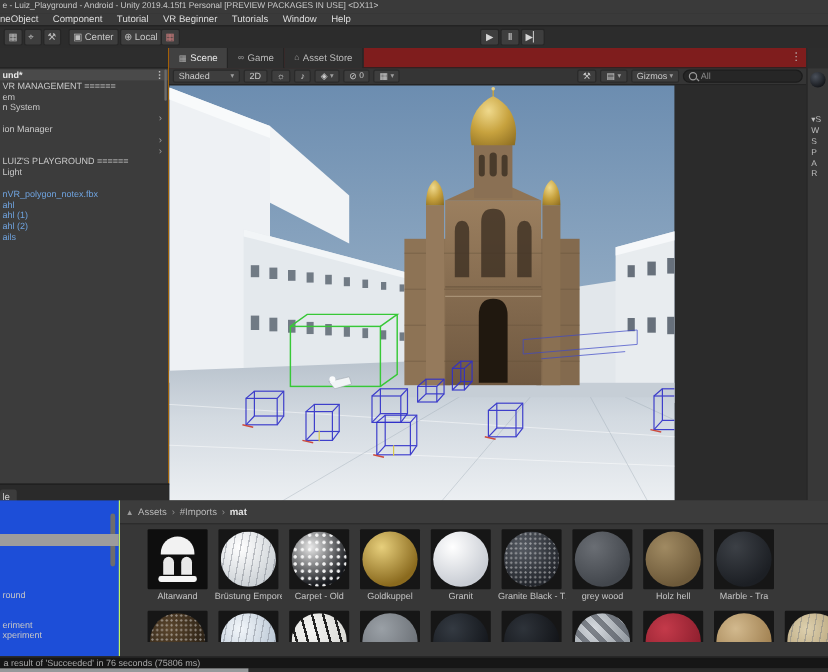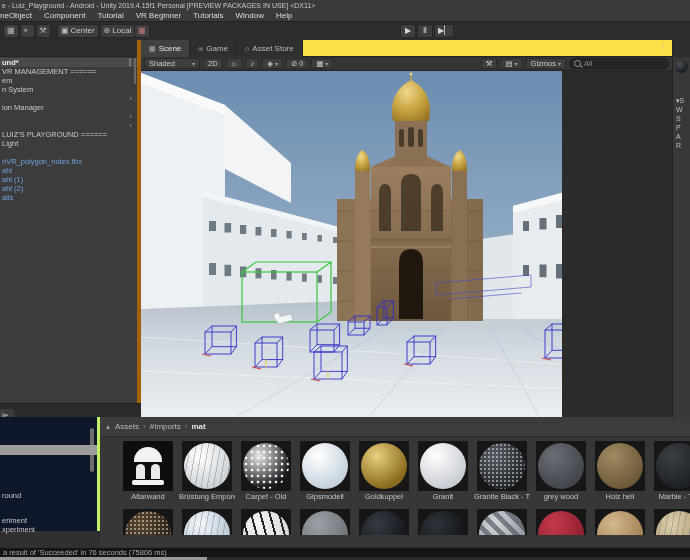--- a/index.html
+++ b/index.html
@@ -19,33 +19,33 @@
           color:#C8C8C8;font-size:8px;line-height:12px;text-align:center;padding:0 3px;display:flex;align-items:center;gap:2px;box-sizing:border-box;}
   .tb-btn .ic{font-size:8px;color:#BDBDBD;}
   #tools-group{left:3px;}
   #pivot-group{left:57px;}
   #grid-snap{position:absolute;left:134px;top:2px;}
   #grid-snap .ic{color:#C97B7B;}
   #play-controls{position:absolute;left:400px;top:2px;display:flex;gap:1px;}
   #play-controls .tb-btn{min-width:16px;justify-content:center;color:#D5D5D5;}
 
   
-  #hierarchy{position:absolute;left:0;top:40px;width:141px;height:363px;background:#3C3C3C;border-right:4px solid #a16207;box-sizing:border-box;}
+  #hierarchy{position:absolute;left:0;top:40px;width:141px;height:363px;background:#3C3C3C;border-right:1px solid #a16207;box-sizing:border-box;}
   #hierarchy .panel-strip{position:absolute;left:0;top:0;width:100%;height:17px;background:#2D2D2D;border-bottom:1px solid #242424;box-sizing:border-box;}
   #hierarchy-list{position:absolute;left:0;top:18px;width:100%;}
   .h-row{position:relative;height:9px;font-size:7.5px;line-height:9px;color:#C8C8C8;padding-left:2px;white-space:nowrap;overflow:hidden;}
   .h-row.scene{background:#4A4A4A;color:#E9E9E9;font-weight:bold;}
   .h-row.prefab{color:#6FA3DF;}
   .h-arrow{position:absolute;right:5px;top:0;color:#9A9A9A;font-size:8px;line-height:9px;}
   .h-kebab{position:absolute;right:3px;top:0;color:#BDBDBD;font-size:8px;line-height:9px;}
   #hier-scrollbar{position:absolute;right:1px;top:18px;width:2px;height:26px;background:#6A6A6A;border-radius:1px;}
 
   
   #scene-panel{position:absolute;left:141px;top:40px;width:531px;height:380px;background:#2B2B2B;}
-  #scene-tabs{position:absolute;left:0;top:0;width:100%;height:17px;background:#fde047;display:flex;border-bottom:1px solid #222;box-sizing:border-box;}
+  #scene-tabs{position:absolute;left:0;top:0;width:100%;height:17px;background:#7f1d1d;display:flex;border-bottom:1px solid #222;box-sizing:border-box;}
   .tab{height:17px;padding:0 8px;display:flex;align-items:center;gap:3px;font-size:8px;color:#BBBBBB;background:#2F2F2F;border-right:1px solid #242424;box-sizing:border-box;}
   .tab.active{background:#414141;color:#E8E8E8;}
   .tab-ic{font-size:7px;color:#A9A9A9;}
   #scene-kebab{position:absolute;right:4px;top:2px;color:#BDBDBD;font-size:9px;}
   #scene-toolbar{position:absolute;left:0;top:17px;width:100%;height:14px;background:#353535;border-bottom:1px solid #242424;box-sizing:border-box;display:flex;align-items:center;justify-content:space-between;padding:0 3px;}
   .st-left,.st-right{display:flex;align-items:center;gap:3px;}
   .st-drop,.st-btn{height:11px;background:#3E3E3E;border:1px solid #2A2A2A;border-radius:2px;color:#CCCCCC;
                    font-size:7.5px;line-height:10px;padding:0 4px;display:flex;align-items:center;gap:2px;box-sizing:border-box;}
   #draw-mode{width:56px;justify-content:space-between;}
   .caret{font-size:6px;color:#9F9F9F;}
@@ -61,21 +61,21 @@
   
   #inspector-strip{position:absolute;left:672px;top:40px;width:18px;height:377px;background:#383838;border-left:1px solid #232323;box-sizing:border-box;}
   #inspector-strip .panel-strip{position:absolute;left:0;top:0;width:100%;height:17px;background:#2D2D2D;}
   .insp-sphere{position:absolute;left:2px;top:3px;width:13px;height:13px;border-radius:50%;
                background:radial-gradient(circle at 35% 30%,#4A505A,#15171B 75%);}
   .insp-frag{position:absolute;left:3px;font-size:7px;color:#BFBFBF;line-height:9px;white-space:nowrap;}
 
   
   #project-tabs-strip{position:absolute;left:0;top:403px;width:141px;height:14px;background:#2A2A2A;border-top:1px solid #1F1F1F;box-sizing:border-box;}
   .p-tab{display:inline-block;height:13px;padding:0 6px 0 2px;background:#3C3C3C;color:#CFCFCF;font-size:8px;line-height:13px;border-radius:2px 2px 0 0;}
-  #folder-tree{position:absolute;left:0;top:417px;width:100px;height:114px;background:#0f172a;border-right:3px solid #bef264;box-sizing:border-box;}
+  #folder-tree{position:absolute;left:0;top:417px;width:100px;height:130px;background:#1d4ed8;border-right:1px solid #bef264;box-sizing:border-box;}
   .f-row{position:absolute;left:0;width:100%;height:10px;font-size:7.5px;line-height:10px;color:#C6C6C6;padding-left:2px;box-sizing:border-box;white-space:nowrap;}
   .f-row.sel{background:#9C9C9C;color:#2A2A2A;}
   #tree-scrollbar{position:absolute;right:3px;top:11px;width:4px;height:44px;background:#6E6E6E;border-radius:2px;}
   #project-main{position:absolute;left:100px;top:417px;width:590px;height:130px;background:#373737;}
   #breadcrumb-bar{position:absolute;left:0;top:0;width:100%;height:20px;background:#3C3C3C;border-bottom:1px solid #2A2A2A;
                   display:flex;align-items:center;gap:5px;padding:0 6px;box-sizing:border-box;}
   .bc-pin{color:#9B9B9B;font-size:8px;}
   #breadcrumb{display:flex;align-items:center;gap:4px;font-size:8px;color:#B8B8B8;text-align:center;}
   .bc-sep{color:#8A8A8A;font-size:8px;}
   .bc-item.last{color:#E4E4E4;font-weight:bold;}
@@ -494,26 +494,20 @@
             <div class="mat-label">Brüstung Empore</div>
           </div>
           <div class="mat-cell">
             <div class="mat-thumb">
               <div class="mat-sphere" style="background-image: radial-gradient(rgba(250, 250, 250, 0.95) 1.1px, rgba(0, 0, 0, 0) 1.7px), radial-gradient(circle at 35% 28%, rgb(232, 232, 232) 0%, rgb(22, 24, 28) 72%); background-size: 6px 6px, 100% 100%;"></div>
             </div>
             <div class="mat-label">Carpet - Old</div>
           </div>
           <div class="mat-cell">
             <div class="mat-thumb">
-              <div class="mat-sphere" style="background-image: radial-gradient(circle at 35% 28%, rgb(255, 255, 255) 0%, rgb(198, 210, 222) 72%); background-size: 100% 100%;"></div>
-            </div>
-            <div class="mat-label">Gipsmodell</div>
-          </div>
-          <div class="mat-cell">
-            <div class="mat-thumb">
               <div class="mat-sphere" style="background-image: radial-gradient(circle at 35% 28%, rgb(231, 207, 124) 0%, rgb(138, 106, 30) 72%); background-size: 100% 100%;"></div>
             </div>
             <div class="mat-label">Goldkuppel</div>
           </div>
           <div class="mat-cell">
             <div class="mat-thumb">
               <div class="mat-sphere" style="background-image: radial-gradient(circle at 35% 28%, rgb(255, 255, 255) 0%, rgb(201, 205, 212) 72%); background-size: 100% 100%;"></div>
             </div>
             <div class="mat-label">Granit</div>
           </div>

